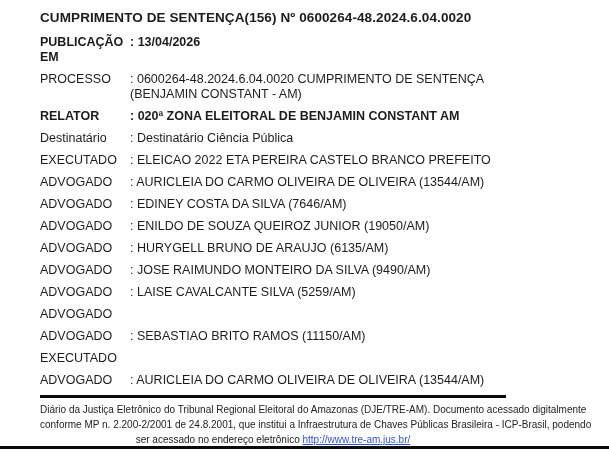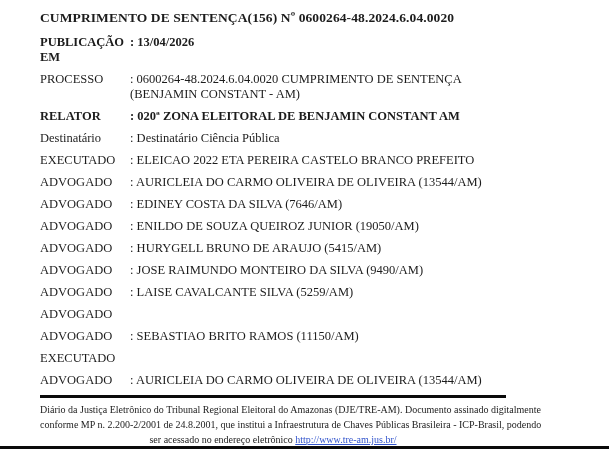--- a/index.html
+++ b/index.html
@@ -11,21 +11,20 @@
   body{
     width:609px;height:453px;overflow:hidden;position:relative;
     font-family:"Liberation Sans","DejaVu Sans",sans-serif;
     color:var(--text);
   }
   .page{
     box-sizing:border-box;
     width:535px;height:453px;
     padding:10px 29px 0 40px;
     position:relative;
-    font-family:Liberation Serif, serif;
   }
   .doc-title{
     font-size:13.5px;font-weight:700;line-height:16px;
     margin:0 0 9px 0;letter-spacing:0.1px;
   }
   .rows{margin-top:8px;}
   .row{
     display:flex;align-items:flex-start;
     margin-bottom:7px;
     font-size:12.5px;line-height:15px;
@@ -102,21 +101,21 @@
     <div class="cell-value">: EDINEY COSTA DA SILVA (7646/AM)</div>
   </div>
 
   <div class="row">
     <div class="cell-label">ADVOGADO</div>
     <div class="cell-value">: ENILDO DE SOUZA QUEIROZ JUNIOR (19050/AM)</div>
   </div>
 
   <div class="row">
     <div class="cell-label">ADVOGADO</div>
-    <div class="cell-value">: HURYGELL BRUNO DE ARAUJO (5415/AM)</div>
+    <div class="cell-value">: HURYGELL BRUNO DE ARAUJO (6135/AM)</div>
   </div>
 
   <div class="row">
     <div class="cell-label">ADVOGADO</div>
     <div class="cell-value">: JOSE RAIMUNDO MONTEIRO DA SILVA (9490/AM)</div>
   </div>
 
   <div class="row">
     <div class="cell-label">ADVOGADO</div>
     <div class="cell-value">: LAISE CAVALCANTE SILVA (5259/AM)</div>
@@ -137,19 +136,19 @@
 
   <div class="row">
     <div class="cell-label">ADVOGADO</div>
     <div class="cell-value">: AURICLEIA DO CARMO OLIVEIRA DE OLIVEIRA (13544/AM)</div>
   </div>
 </div>
 
   <hr class="footer-rule">
 
   <div class="footer">
-    <div class="footer-line">Diário da Justiça Eletrônico do Tribunal Regional Eleitoral do Amazonas (DJE/TRE-AM). Documento assinado digitalmente</div>
+    <div class="footer-line">Diário da Justiça Eletrônico do Tribunal Regional Eleitoral do Amazonas (DJE/TRE-AM). Documento acessado digitalmente</div>
     <div class="footer-line">conforme MP n. 2.200-2/2001 de 24.8.2001, que institui a Infraestrutura de Chaves Públicas Brasileira - ICP-Brasil, podendo</div>
     <div class="footer-line"><span>ser acessado no endereço eletrônico </span><a>http://www.tre-am.jus.br/</a></div>
   </div>
 
   <div class="bottom-line"></div>
 </div>
 
 </body></html>

